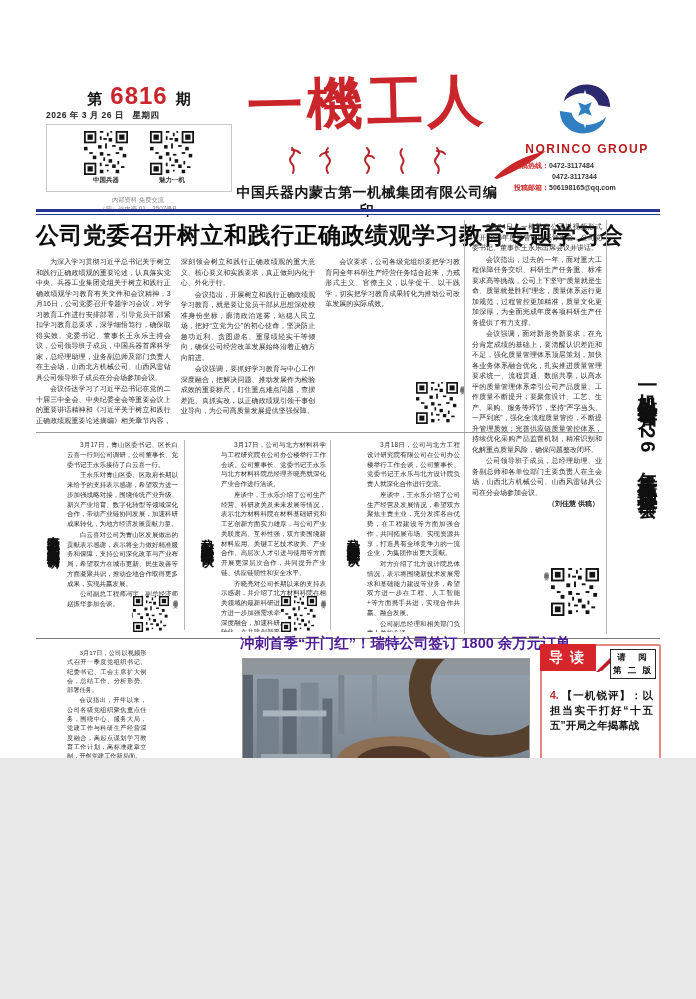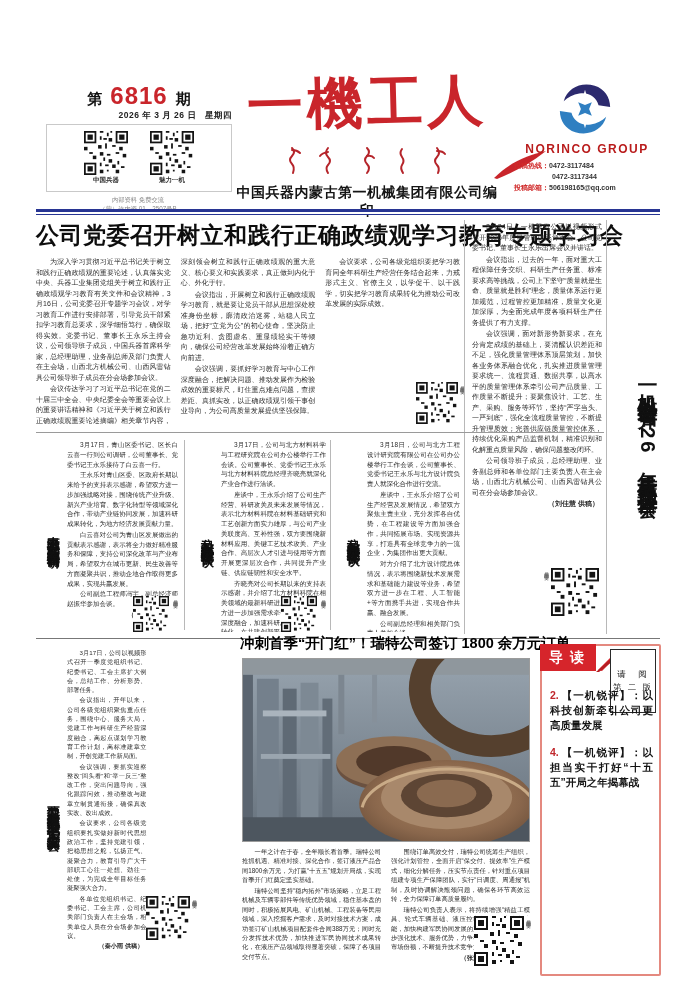--- a/index.html
+++ b/index.html
@@ -1,22 +1,22 @@
 <!DOCTYPE html>
 <html><head>
 <meta charset="utf-8">
 <style>
   html,body{margin:0;padding:0;background:#e8e8e8;}
-  .page{position:relative;width:696px;height:999px;background:#ffffff;overflow:hidden;
+  .page{position:relative;width:696px;height:758px;background:#ffffff;overflow:hidden;
         font-family:"Liberation Sans",sans-serif;color:#222;}
   .abs{position:absolute;}
   
   .issue{left:46px;top:82px;width:186px;text-align:center;font-weight:bold;font-size:15px;color:#111;}
   .issue .num{color:#c9252b;font-size:24px;letter-spacing:1px;padding:0 4px;}
-  .dateline{left:46px;top:110px;width:186px;text-align:right;font-size:8.5px;font-weight:bold;color:#222;letter-spacing:.5px;}
+  .dateline{left:46px;top:110px;width:186px;text-align:left;font-size:8.5px;font-weight:bold;color:#222;letter-spacing:.5px;}
   .qrbox{left:46px;top:124px;width:184px;height:66px;border:1px solid #c9c9c9;display:flex;justify-content:center;gap:22px;align-items:center;background:#fff;}
   .qritem{display:flex;flex-direction:column;align-items:center;gap:1px;}
   .qritem .lbl{font-size:6.5px;font-weight:bold;color:#333;}
   .notice{left:46px;top:195px;width:184px;text-align:center;font-size:6.3px;color:#8a8a8a;line-height:1.45;}
   .mast-title{left:234px;top:74px;width:266px;text-align:center;font-family:"DejaVu Serif",serif;
               font-weight:bold;font-size:56px;line-height:1;color:#c9252b;letter-spacing:4px;transform:rotate(-1.5deg);}
   .mong{left:282px;top:146px;}
   .publisher{left:234px;top:184px;width:266px;text-align:center;font-size:14px;font-weight:bold;color:#151515;letter-spacing:.5px;}
   .logo{left:556px;top:80px;}
   .logotext{left:512px;top:142px;width:150px;text-align:center;font-size:12px;font-weight:bold;letter-spacing:1.5px;color:#b91c1c;}
@@ -37,29 +37,29 @@
   .rail-head{left:608px;top:228px;width:54px;height:404px;font-size:20px;letter-spacing:3px;display:flex;justify-content:center;}
   .quality-body{left:472px;top:222px;width:130px;height:342px;}
   .qr-cap{writing-mode:vertical-rl;font-size:4.5px;color:#666;letter-spacing:.5px;}
   .qrwrap{display:flex;align-items:flex-start;gap:2px;}
   
   .sec{display:flex;gap:5px;}
   .sec .vhead{font-size:13px;letter-spacing:1px;flex:0 0 26px;display:flex;justify-content:center;}
   .sec .art{flex:1;height:100%;position:relative;}
   
   .secL-head{font-size:13.5px;letter-spacing:1px;}
-  .red-head{left:240px;top:634px;width:292px;font-size:14.5px;font-weight:900;color:#000000;white-space:nowrap;text-align:center;}
+  .red-head{left:240px;top:634px;width:292px;font-size:14.5px;font-weight:900;color:#4c1d95;white-space:nowrap;text-align:center;}
   .photo{left:242px;top:658px;width:288px;height:184px;border:1px solid #9b9b9b;box-sizing:border-box;}
   .secM-body{left:242px;top:847px;width:288px;height:120px;column-count:2;column-gap:10px;column-fill:auto;font-size:6.3px;}
   
   .guide{left:540px;top:644px;width:121px;height:332px;border:2px solid #e4897f;border-radius:2px;background:#fff;box-sizing:border-box;}
   .g-tag{position:absolute;left:-2px;top:-2px;width:56px;height:27px;background:#d6252b;color:#fff;font-size:14px;font-weight:900;
          letter-spacing:7px;line-height:27px;padding-left:9px;box-sizing:border-box;}
-  .g-bubble{position:absolute;right:3px;top:3px;width:44px;border:1.5px solid #2a2a2a;background:#fff;font-size:8.5px;font-weight:normal;
-            color:#111;text-align:center;line-height:1.5;padding:18px 0;letter-spacing:2px;}
+  .g-bubble{position:absolute;right:3px;top:3px;width:44px;border:1.5px solid #2a2a2a;background:#fff;font-size:8.5px;font-weight:bold;
+            color:#111;text-align:center;line-height:1.5;padding:1px 0;letter-spacing:2px;}
   .g-items{position:absolute;left:8px;right:6px;top:42px;}
   .g-item{font-size:10.5px;font-weight:bold;line-height:1.42;color:#141414;margin-bottom:12px;text-align:justify;}
   .g-no{color:#c0262b;padding-right:2px;}
   .qr{display:block;}
 </style>
 </head>
 <body>
 
 <div class="page">
 
@@ -331,21 +331,18 @@
     <svg style="position:absolute;left:54px;top:4px" width="24" height="22" viewBox="0 0 24 22">
       <path d="M2,20 L20,2 L23,4 L6,21 Z" fill="#d6252b"></path>
       <path d="M0,22 L16,8 L18,10 L3,22 Z" fill="#b41e23"></path>
     </svg>
     <div class="g-bubble">
       <div>请　阅</div>
       <div>第 二 版</div>
     </div>
     <div class="g-items">
       <div class="g-item">
-        <span class="g-no">2.</span><span>【一机锐评】：以科技创新牵引公司更高质量发展</span>
-      </div>
-      <div class="g-item">
         <span class="g-no">4.</span><span>【一机锐评】：以担当实干打好“十五五”开局之年揭幕战</span>
       </div>
     </div>
   </div>
 
 </div>
 
 </body></html>

